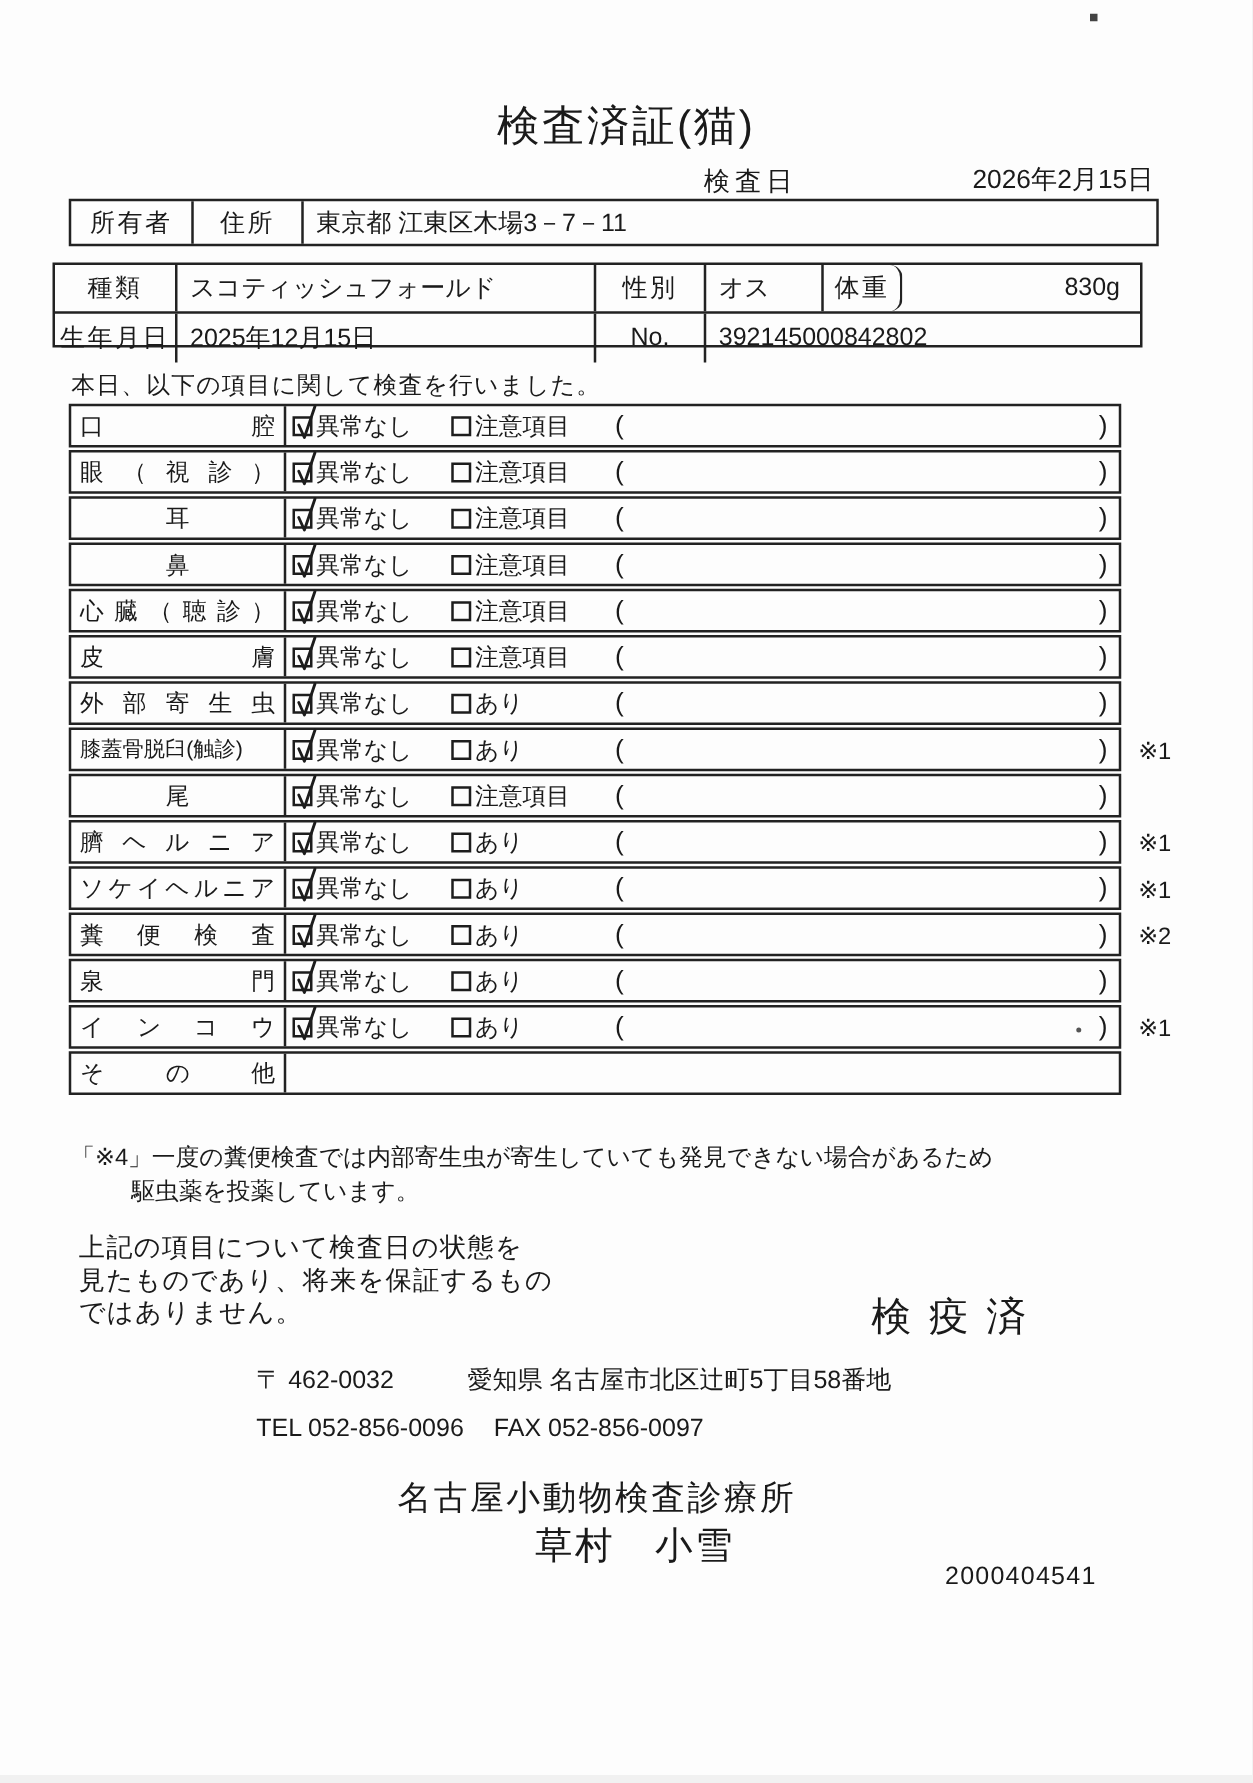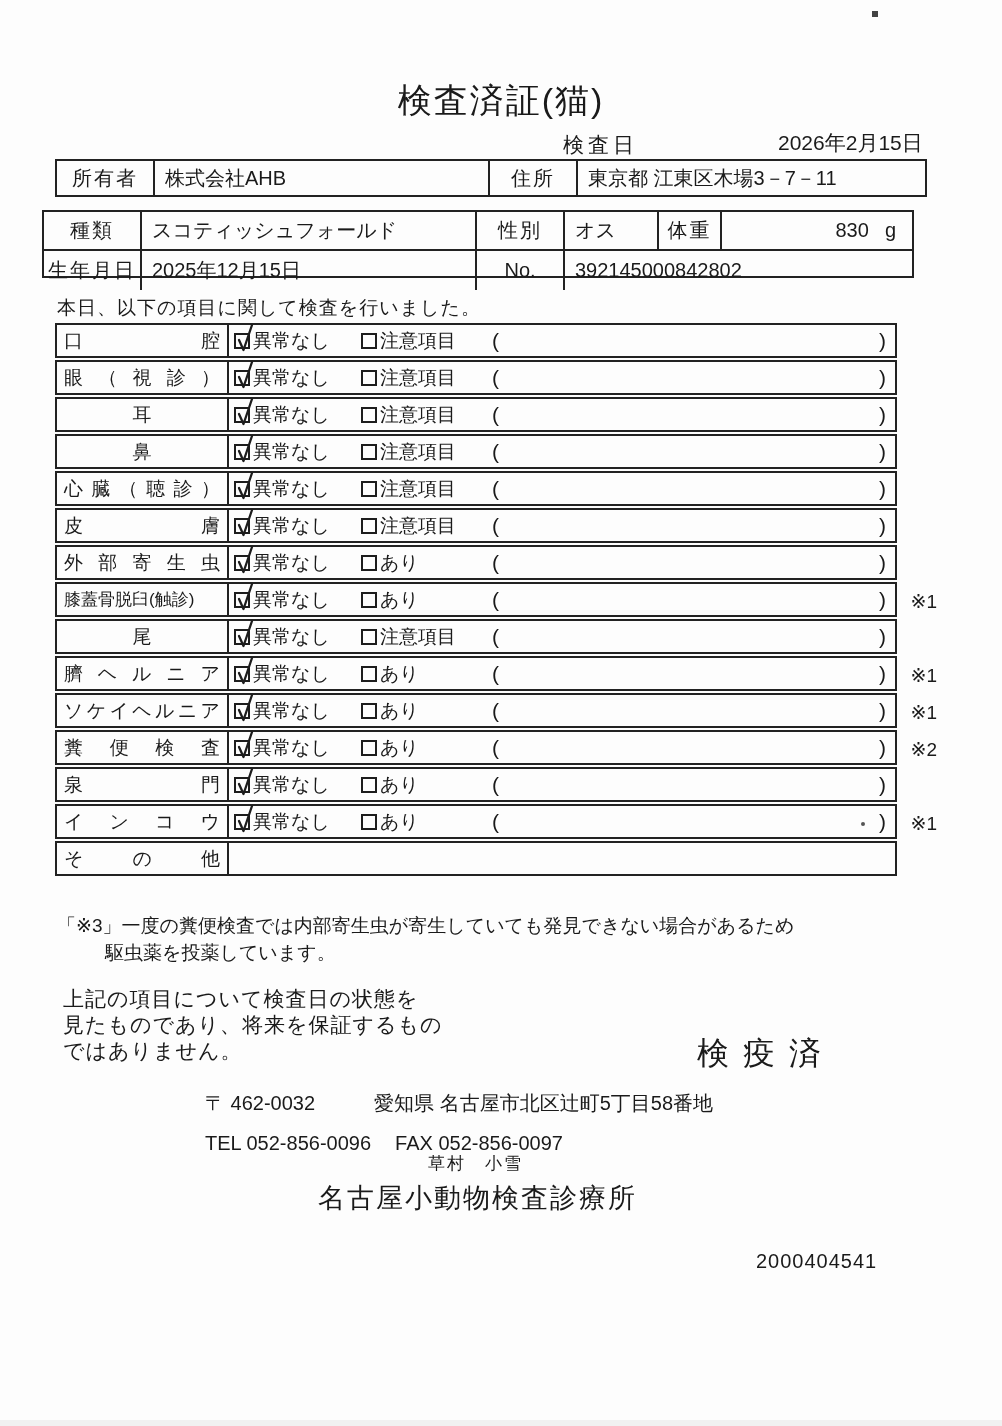--- a/index.html
+++ b/index.html
@@ -26,21 +26,21 @@
   .cell.lab { justify-content:center; border-right:2px solid #222; letter-spacing:2px; }
   .cell.val { padding-left:10px; }
   .cell.midline { border-right:2px solid #222; }
   .t1 { left:55px; top:159px; width:872px; height:38px; }
   .t2 { left:42px; top:210px; width:872px; height:68px; flex-direction:column; }
   .t2 .hrow { display:flex; height:39px; }
   .t2 .hrow.first { border-bottom:2px solid #222; }
   .w-lab1 { width:98px; }
   .w-val1 { width:335px; }
   .w-lab2 { width:88px; }
-  .weight-val { flex:1; justify-content:flex-end; gap:16px; padding-right:16px; }
+  .weight-val { flex:1; justify-content:flex-end; padding-right:16px; }
   .flex1 { flex:1; }
 
   .intro { left:57px; top:295px; font-size:19px; letter-spacing:1px; }
 
   
   .exam { left:55px; top:323px; width:842px; }
   .erow { position:relative; width:842px; height:35px; border:2px solid #222; margin-bottom:2px;
           display:flex; background:#fdfdfd; }
   .elabel { width:172px; border-right:2px solid #222; display:flex; align-items:center;
             font-size:19px; padding:0 7px; }
@@ -62,49 +62,48 @@
   .fn1 { left:57px; top:883px; font-size:19px; }
   .fn2 { left:57px; top:913px; font-size:19px; }
   .fn3 { left:105px; top:940px; font-size:19px; }
 
   .disclaimer { left:63px; top:986px; font-size:21px; line-height:26px; letter-spacing:1px; }
   .stamp { left:697px; top:1032px; font-size:32px; letter-spacing:14px; }
 
   .postal { left:205px; top:1090px; font-size:20px; display:flex; gap:59px; }
   .tel { left:205px; top:1132px; font-size:20px; display:flex; gap:24px; }
   .clinic { left:318px; top:1180px; font-size:27px; letter-spacing:2px; }
-  .person { left:428px; top:1152px; font-size:17px; letter-spacing:2px;font-family:Liberation Serif, serif; }
+  .person { left:428px; top:1216px; font-size:30px; letter-spacing:2px;font-family:Liberation Serif, serif; }
   .serial { left:756px; top:1250px; font-size:20px; letter-spacing:1px; }
 </style>
 </head>
 <body>
 
 <div class="page">
 
   <div class="abs speck" style="left:872px; top:11px;"></div>
 
   <div class="abs doc-title">検査済証(猫)</div>
 
   <div class="abs date-label">検査日</div>
   <div class="abs date-value">2026年2月15日</div>
 
   <div class="abs hgrid t1">
     <div class="cell lab w-lab1">所有者</div>
-    <div class="cell val midline w-val1">株式会社AHB</div>
     <div class="cell lab w-lab2">住所</div>
     <div class="cell val flex1">東京都 江東区木場3－7－11</div>
   </div>
 
   <div class="abs hgrid t2" style="display:block;">
     <div class="hrow first">
       <div class="cell lab w-lab1">種類</div>
       <div class="cell val midline w-val1">スコティッシュフォールド</div>
       <div class="cell lab w-lab2">性別</div>
       <div class="cell val midline" style="width:94px;">オス</div>
-      <div class="cell lab" style="width:63px;">体重</div>
+      <div class="cell lab" style="width:63px;border-radius:10px;">体重</div>
       <div class="cell weight-val">
         <span>830</span>
         <span>g</span>
       </div>
     </div>
     <div class="hrow">
       <div class="cell lab w-lab1">生年月日</div>
       <div class="cell val midline w-val1">2025年12月15日</div>
       <div class="cell lab w-lab2" style="letter-spacing:0;">No.</div>
       <div class="cell val flex1">392145000842802</div>
@@ -464,21 +463,21 @@
       <div class="elabel spread">
           <span>そ</span>
           <span>の</span>
           <span>他</span>
         </div>
       <div class="econtent"></div>
 
     </div>
     </div>
 
-  <div class="abs fn2">「※3」一度の糞便検査では内部寄生虫が寄生していても発見できない場合があるため</div>
+  <div class="abs fn2">「※4」一度の糞便検査では内部寄生虫が寄生していても発見できない場合があるため</div>
   <div class="abs fn3">駆虫薬を投薬しています。</div>
 
   <div class="abs disclaimer">
     <div>上記の項目について検査日の状態を</div>
     <div>見たものであり、将来を保証するもの</div>
     <div>ではありません。</div>
   </div>
   <div class="abs stamp">検疫済</div>
 
   <div class="abs postal">

